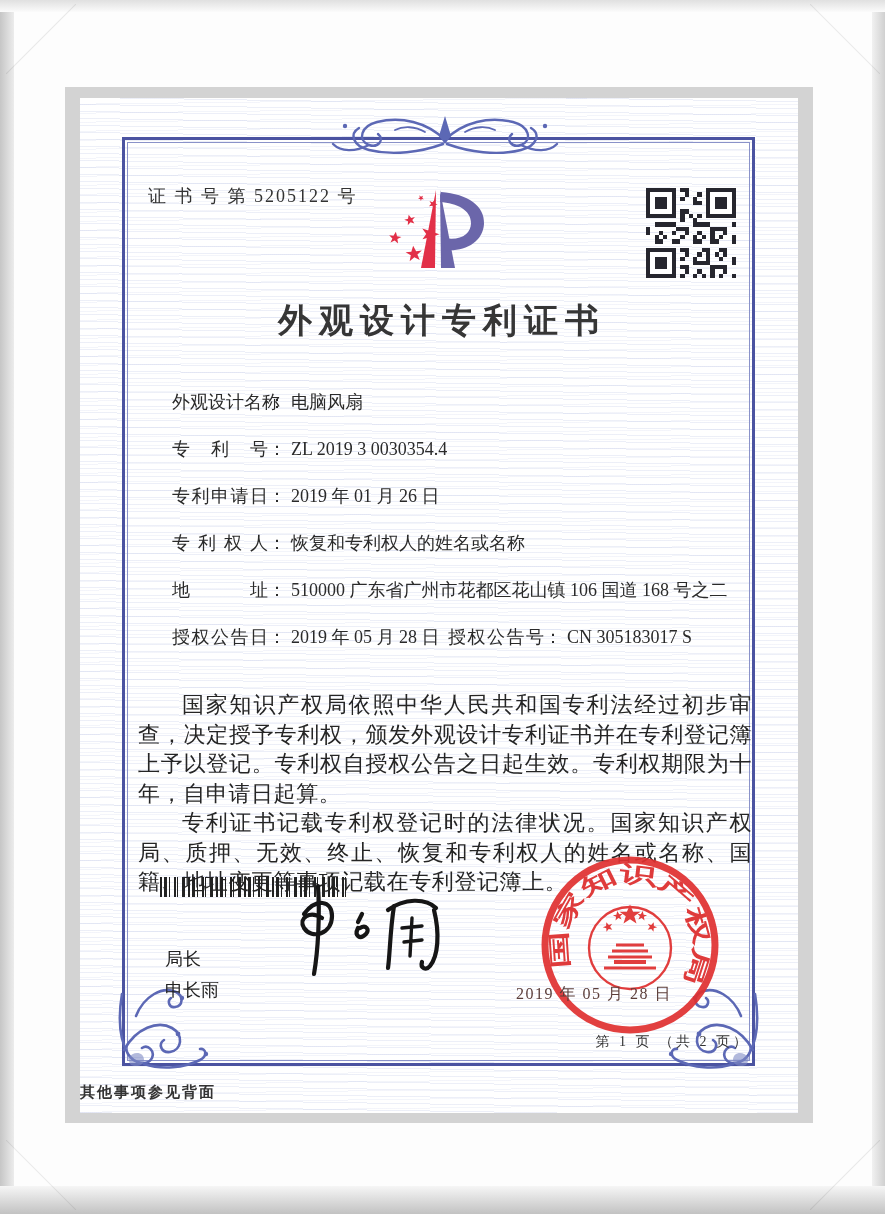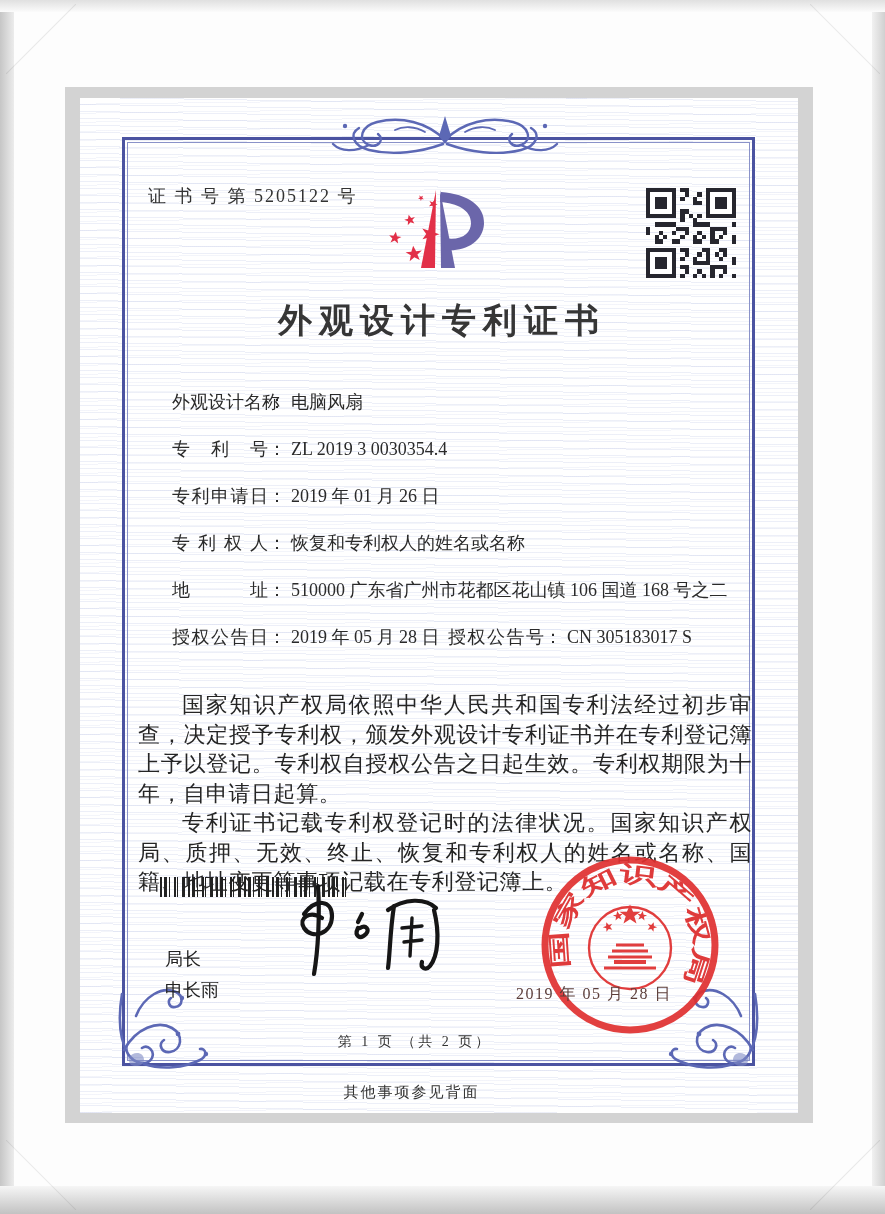--- a/index.html
+++ b/index.html
@@ -47,22 +47,22 @@
          letter-spacing:.6px;text-align:justify;color:#252525;}
   .paras p{margin:0;text-indent:2em;}
   .barcode{left:80px;top:779px;width:188px;height:20px;
     background:repeating-linear-gradient(90deg,#222 0 2px,transparent 2px 4px,#222 4px 7px,
       transparent 7px 9px,#222 9px 10px,transparent 10px 14px,#222 14px 16px,transparent 16px 17px,
       #222 17px 18px,transparent 18px 22px,#222 22px 25px,transparent 25px 28px);}
   .director{left:85px;top:826px;font-size:18px;line-height:31px;color:#222;margin-top:20px;}
   .signature{left:196px;top:778px;}
   .seal{left:458px;top:755px;}
   .seal-date{left:436px;top:886px;font-size:16px;letter-spacing:1.5px;color:#5c3e3a;z-index:3;}
-  .page-info{left:0;right:48px;top:935px;text-align:center;font-size:14px;letter-spacing:3px;color:#333;}
-  .back-note{left:0;right:55px;top:985px;text-align:center;font-size:15px;letter-spacing:2px;color:#333;}
+  .page-info{left:0;right:48px;top:935px;text-align:right;font-size:14px;letter-spacing:3px;color:#333;}
+  .back-note{left:0;right:55px;top:985px;text-align:left;font-size:15px;letter-spacing:2px;color:#333;font-weight:bold;}
   .hidden-defs{position:absolute;width:0;height:0;}
 </style>
 </head>
 <body>
 
 <div class="stage">
 
   <svg class="hidden-defs" aria-hidden="true">
     <defs>
       <path id="st" d="M0,-10 L2.94,-3.09 10,-3.09 4.05,1.18 6.18,8.09 0,4 -6.18,8.09 -4.05,1.18 -10,-3.09 -2.94,-3.09 Z"></path>

